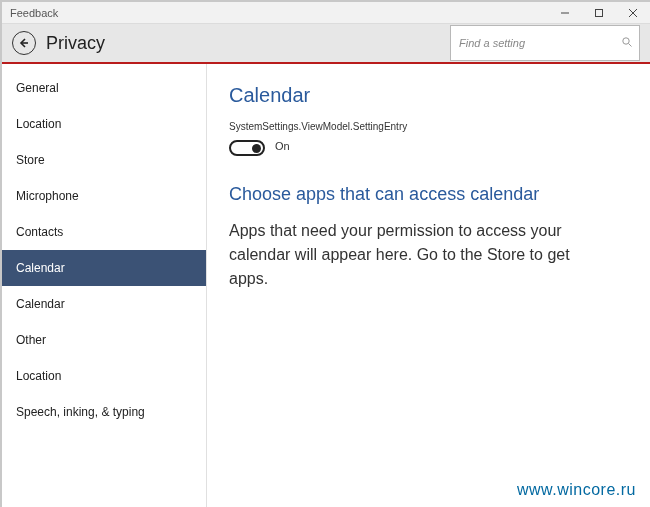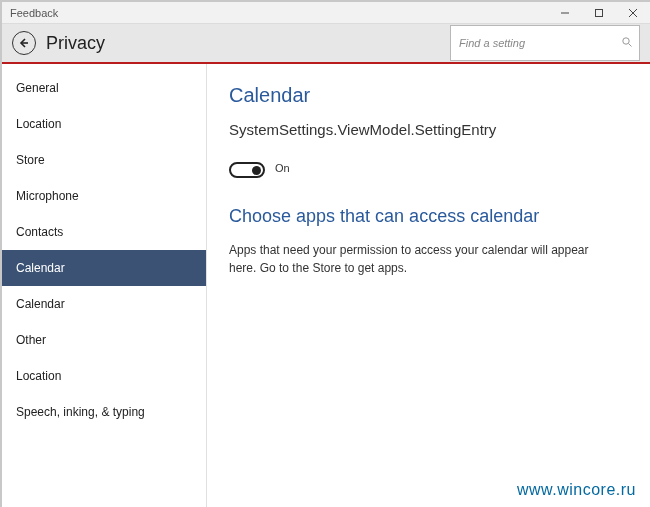--- a/index.html
+++ b/index.html
@@ -99,23 +99,23 @@
     padding: 20px 22px;
     position: relative;
   }
   .section-heading {
     font-size: 20px;
     font-weight: 400;
     color: #2a5a9c;
     margin: 0 0 14px 0;
   }
   .setting-label {
-    font-size: 15px;
-    color: #333;
-    margin-bottom: 24px;
+    font-size: 10px;
+    color: #333;
+    margin-bottom: 8px;
   }
   .toggle-row {
     display: flex;
     align-items: flex-start;
     gap: 10px;
     margin-bottom: 28px;
   }
   .toggle {
     width: 36px; height: 16px;
     border: 2px solid #222;
@@ -134,21 +134,21 @@
     font-size: 11px;
     color: #333;
   }
   .subheading {
     font-size: 18px;
     font-weight: 400;
     color: #2a5a9c;
     margin: 7px 0 14px 0;
   }
   .desc {
-    font-size: 12px;
+    font-size: 16px;
     color: #333;
     line-height: 1.5;
     max-width: 370px;
   }
   .watermark {
     position: absolute;
     right: 14px;
     bottom: 10px;
     font-size: 16px;
     color: #0369a1;

